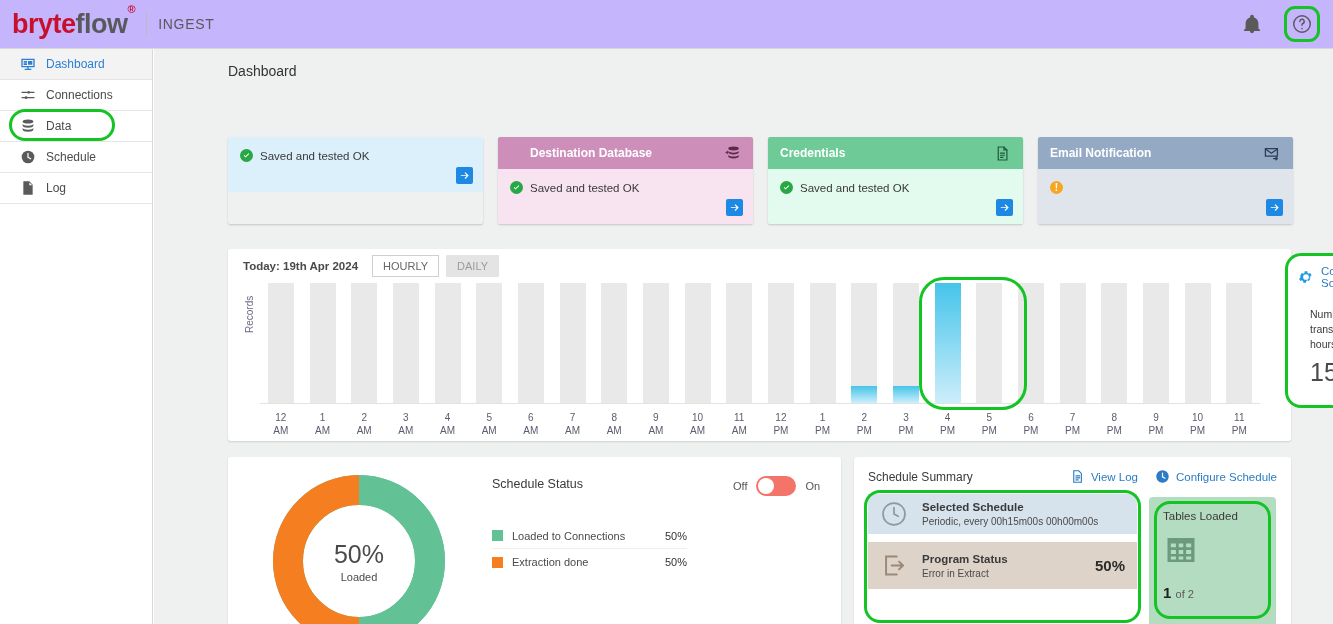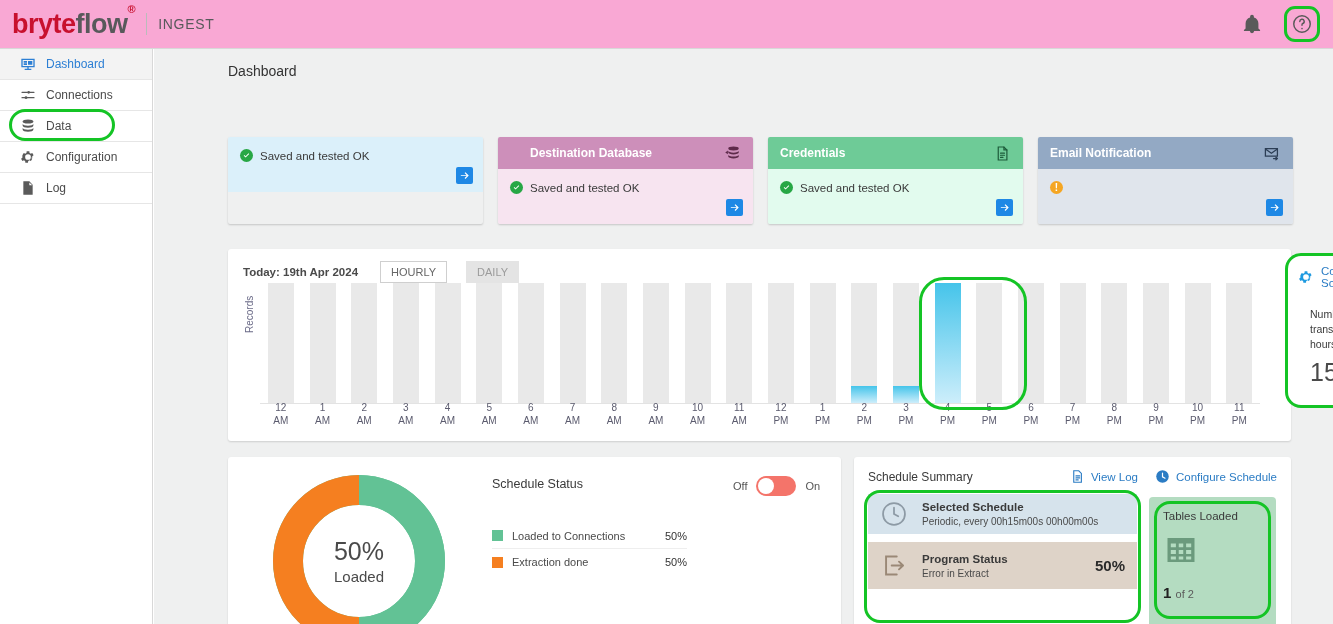--- a/index.html
+++ b/index.html
@@ -7,21 +7,21 @@
     width: 1333px; height: 624px;
     font-family: "Liberation Sans", sans-serif;
     background: #ffffff;
     overflow: hidden;
   }
   #app { position: relative; width: 1333px; height: 624px; }
 
   
   .topbar {
     position: absolute; left: 0; top: 0; width: 1333px; height: 49px;
-    background: #f9a8d4; border-bottom: 1px solid #d8d8d8;
+    background: #c4b5fd; border-bottom: 1px solid #d8d8d8;
     display: flex; align-items: center;
   }
   .logo { margin-left: 12px; display: flex; align-items: baseline; }
   .logo-text { font-size: 27px; font-weight: bold; letter-spacing: -0.5px; }
   .logo-b { color: #c8102e; }
   .logo-r { color: #c8102e; }
   .logo-y { color: #c8102e; }
   .logo-t { color: #c8102e; }
   .logo-e { color: #c8102e; }
   .logo-flow { color: #58595b; }
@@ -69,34 +69,34 @@
   .chk svg { width: 9px; height: 9px; }
   .warn { width: 13px; height: 13px; border-radius: 50%; background:#f5a623; color:#fff; font-size:10px; font-weight:bold; display:flex; align-items:center; justify-content:center; flex:0 0 13px; line-height:1;}
   .arrow-btn { position:absolute; right:10px; bottom:8px; width:17px; height:17px; background:#1e88e5; border-radius:2px; display:flex;align-items:center;justify-content:center;}
   .arrow-btn svg { width:10px; height:10px; fill:#fff; }
 
   
   .chart-panel {
     position:absolute; left:74px; top:200px; width: 1063px; height: 192px;
     background:#fff; border-radius:3px; box-shadow: 0 1px 2px rgba(0,0,0,.14);
   }
-  .chart-top { display:flex; align-items:center; gap:14px; padding: 12px 0 0 15px; }
+  .chart-top { display:flex; align-items:center; gap:14px; padding: 6px 0 0 15px; }
   .today { font-size: 11.5px; color: #4a4a4a; font-weight:bold; }
-  .seg { display:flex; gap: 19px; margin-left: 8px; }
+  .seg { display:flex; gap: 7px; }
   .seg-btn { font-size: 11px; padding: 4px 10px; color:#666; background:#fff; border:1px solid #cfcfcf; }
   .seg-btn.off { background:#e4e4e4; border-color:#e4e4e4; color:#9b9b9b; }
 
   .plot { position:absolute; left:0; top:28px; width:1063px; height:160px; }
   .ylabel { position:absolute; left:16px; top:56px; font-size:10px; color:#6b6b88; transform: rotate(-90deg); transform-origin: left top; white-space:nowrap; }
   .axis { position:absolute; left:32px; top:126px; width: 1000px; height:1px; background:#e3e3e3; }
   .bars { position:absolute; left:32px; top:6px; width:1000px; height:120px; display:flex; align-items:flex-end; }
   .bcell { flex:1; height:100%; display:flex; align-items:flex-end; justify-content:center; position:relative; }
   .bar-bg { width: 26px; height:100%; background:#e9e9e9; position:relative; }
   .bar-fill { position:absolute; left:0; bottom:0; width:100%; background: linear-gradient(to bottom, #45c4ea, #cdeefb); }
-  .xlabels { position:absolute; left:32px; top:124px; width:1000px; display:flex; }
+  .xlabels { position:absolute; left:32px; top:134px; width:1000px; display:flex; }
   .xl { flex:1; text-align:center; font-size:10px; color:#5b5b6e; line-height:13px; }
 
   .chart-hl {
     position:absolute; left:765px; top:228px; width:108px; height:133px;
     border:3px solid #14c425; border-radius: 25px; pointer-events:none; z-index:6;
   }
 
   .cds-box {
     position:absolute; left:1131px; top:204px; width:155px; height:155px;
     border:3px solid #14c425; border-radius: 16px; background:#fff; z-index:4;
@@ -108,21 +108,21 @@
   .cds-num { font-size:25px; color:#4a4a4a; padding: 6px 0 0 22px; }
 
   
   .bl-panel {
     position:absolute; left:74px; top:408px; width: 613px; height: 203px;
     background:#fff; border-radius:3px; box-shadow: 0 1px 2px rgba(0,0,0,.14);
   }
   .donut-wrap { position:absolute; left:44px; top:17px; width:174px; height:174px; }
   .donut-center { position:absolute; left:0; top:0; width:174px; height:174px; display:flex; flex-direction:column; align-items:center; justify-content:center; }
   .donut-pct { font-size: 25px; color:#4a4a4a; }
-  .donut-sub { font-size: 15px; color:#4a4a4a; margin-top:2px;text-align:right;}
+  .donut-sub { font-size: 11px; color:#4a4a4a; margin-top:2px;text-align:right;}
 
   .sched-title { position:absolute; left:264px; top:20px; font-size:12.5px; color:#3a3a3a; }
   .toggle-row { position:absolute; left:505px; top:19px; display:flex; align-items:center; gap:9px; }
   .tg-lab { font-size:11px; color:#555; }
   .toggle { width:40px; height:20px; border-radius:10px; background:#f4746a; position:relative; }
   .toggle .knob { position:absolute; left:2px; top:2px; width:16px; height:16px; border-radius:50%; background:#fff; }
   .legend { position:absolute; left:264px; top:66px; width:195px; }
   .leg-row { display:flex; align-items:center; height:26px; border-bottom:1px solid #eee; font-size:11px; color:#4a4a4a; }
   .leg-row:last-child { border-bottom:none; }
   .sw { width:11px; height:11px; margin-right:9px; flex:0 0 11px; }
@@ -211,24 +211,25 @@
             <ellipse cx="12" cy="5.3" rx="8" ry="3"></ellipse>
             <path d="M4 8.5c0 1.7 3.6 3 8 3s8-1.3 8-3v3c0 1.7-3.6 3-8 3s-8-1.3-8-3v-3z"></path>
             <path d="M4 14.5c0 1.7 3.6 3 8 3s8-1.3 8-3v3c0 1.7-3.6 3-8 3s-8-1.3-8-3v-3z"></path>
           </svg>
       </span>
       <span>Data</span>
     </div>
     <div class="side-item">
       <span class="ico">
         <svg viewBox="0 0 24 24" width="16" height="16" fill="currentColor">
-            <path d="M19.4 13a7.6 7.6 0 0 0 0-2l2-1.6-2-3.4-2.4 1a7.4 7.4 0 0 0-1.7-1L15 3.4h-4l-.3 2.6c-.6.2-1.2.6-1.7 1l-2.4-1-2 3.4L4.6 11a7.6 7.6 0 0 0 0 2l-2 1.6 2 3.4 2.4-1c.5.4 1.1.8 1.7 1l.3 2.6h4l.3-2.6c.6-.2 1.2-.6 1.7-1l2.4 1 2-3.4-2-1.6zM13 16.3a4 4 0 1 1 0-8.6 4 4 0 0 1 0 8.6z" transform="translate(-1 0)"></path>
+            <circle cx="12" cy="12" r="9.5"></circle>
+            <path d="M12 6.5v6l4 2.2" stroke="#fff" stroke-width="1.8" fill="none" stroke-linecap="round"></path>
           </svg>
       </span>
-      <span>Configuration</span>
+      <span>Schedule</span>
     </div>
     <div class="side-item">
       <span class="ico">
         <svg viewBox="0 0 24 24" width="16" height="16" fill="currentColor">
             <path d="M5 2h9l5 5v15H5V2zm9 1.6V8h4.4L14 3.6zM7.5 11h9v1.8h-9V11zm0 3.4h9v1.8h-9v-1.8zm0 3.4h6v1.8h-6v-1.8z"></path>
           </svg>
       </span>
       <span>Log</span>
     </div>
     <div class="side-hl"></div>

